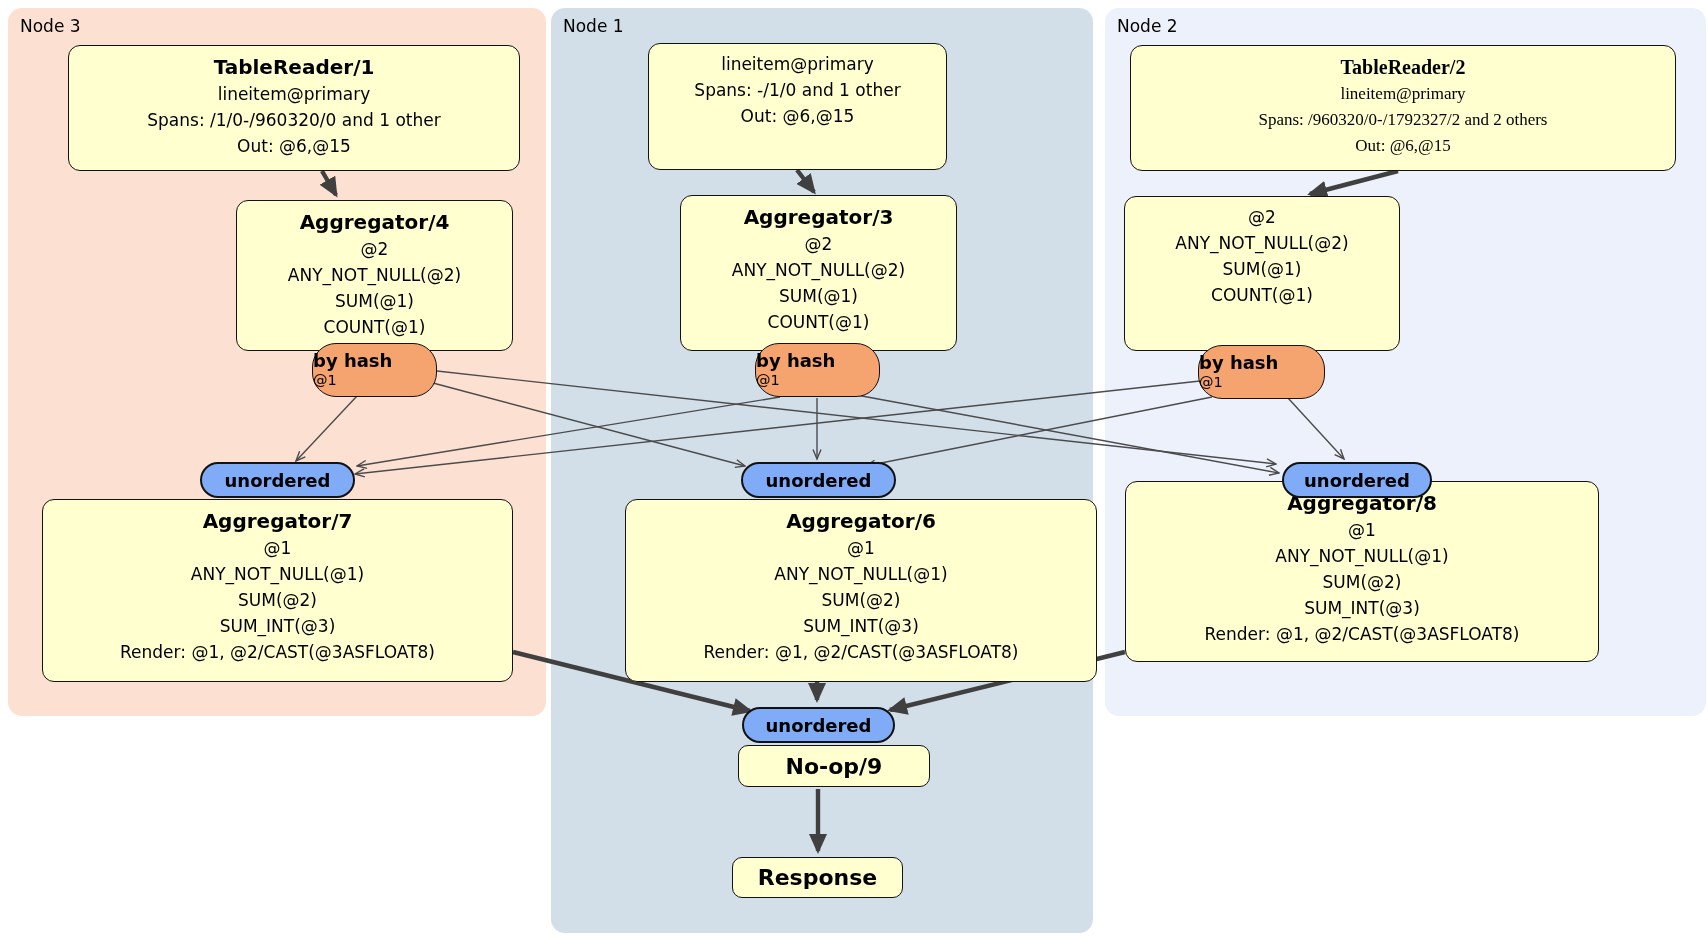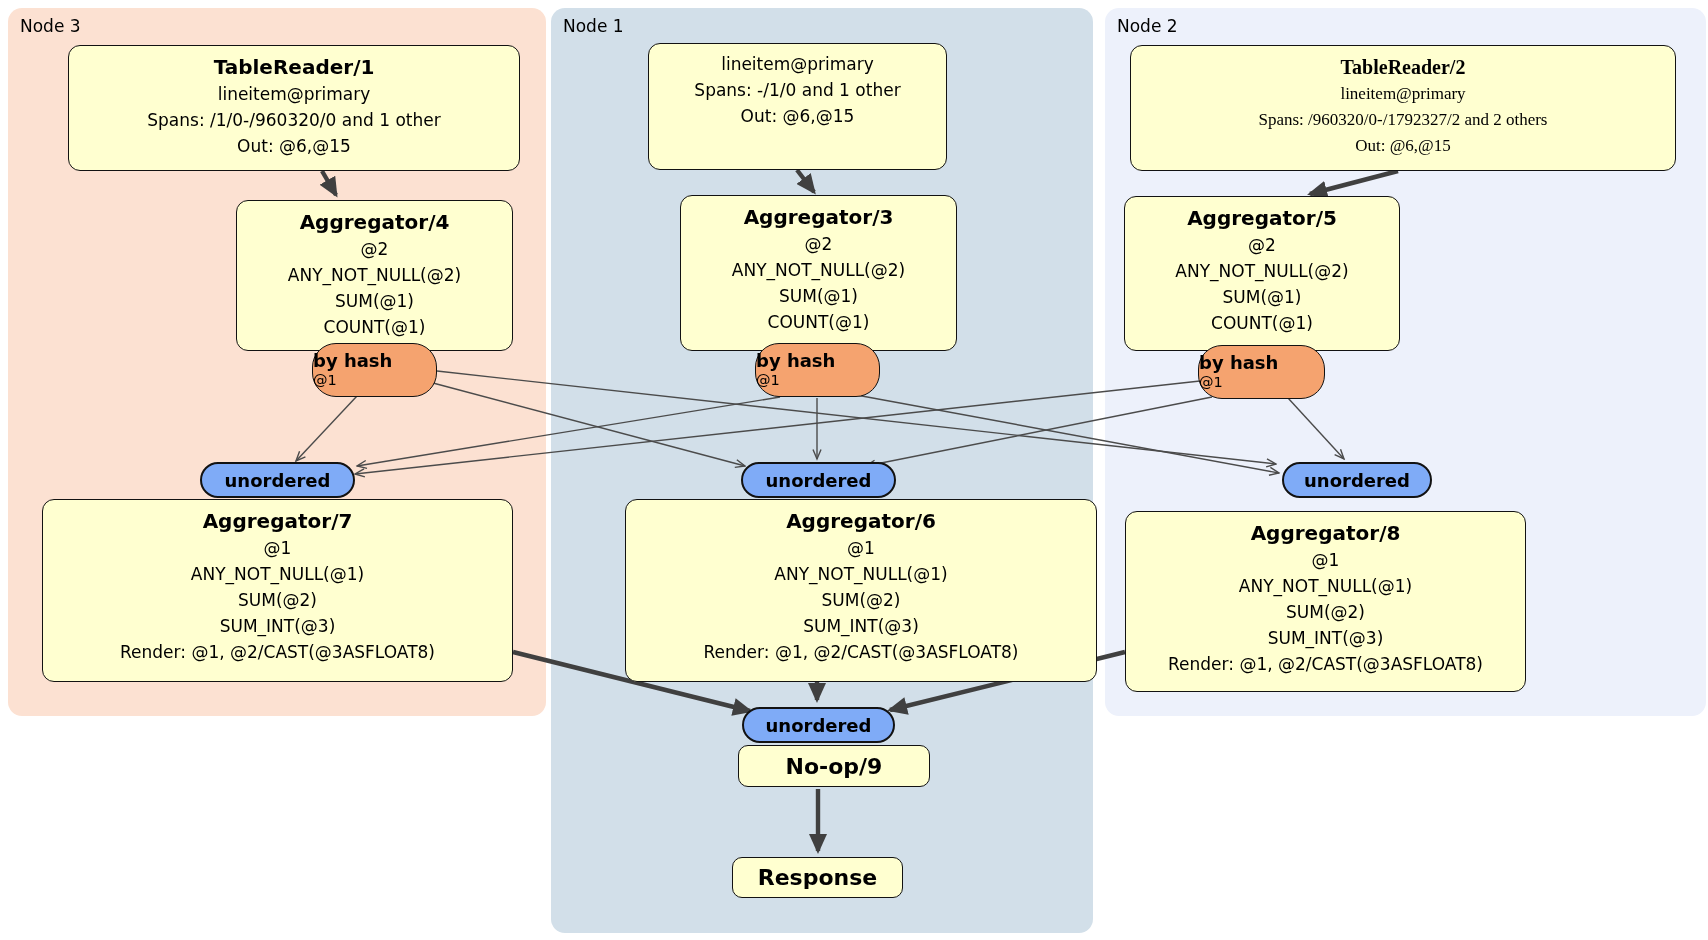--- a/index.html
+++ b/index.html
@@ -135,27 +135,26 @@
     <div class="pline">Render: @1, @2/CAST(@3ASFLOAT8)</div>
   </div>
 
   <div class="pbox" style="left:1130px; top:45px; width:546px; height:126px;font-family:Liberation Serif, serif;">
     <div class="ptitle">TableReader/2</div>
     <div class="pline">lineitem@primary</div>
     <div class="pline">Spans: /960320/0-/1792327/2 and 2 others</div>
     <div class="pline">Out: @6,@15</div>
   </div>
   <div class="pbox" style="left:1124px; top:196px; width:276px; height:155px;">
-    <div class="ptitle">Aggregator/5</div>
     <div class="pline">@2</div>
     <div class="pline">ANY_NOT_NULL(@2)</div>
     <div class="pline">SUM(@1)</div>
     <div class="pline">COUNT(@1)</div>
   </div>
-  <div class="pbox" style="left:1125px; top:511px; width:401px; height:181px;">
+  <div class="pbox" style="left:1125px; top:481px; width:474px; height:181px;">
     <div class="ptitle">Aggregator/8</div>
     <div class="pline">@1</div>
     <div class="pline">ANY_NOT_NULL(@1)</div>
     <div class="pline">SUM(@2)</div>
     <div class="pline">SUM_INT(@3)</div>
     <div class="pline">Render: @1, @2/CAST(@3ASFLOAT8)</div>
   </div>
 
   <div class="hash-router" style="left:312px; top:343px; width:125px; height:54px;">
     <div class="hr-title">by hash</div>

